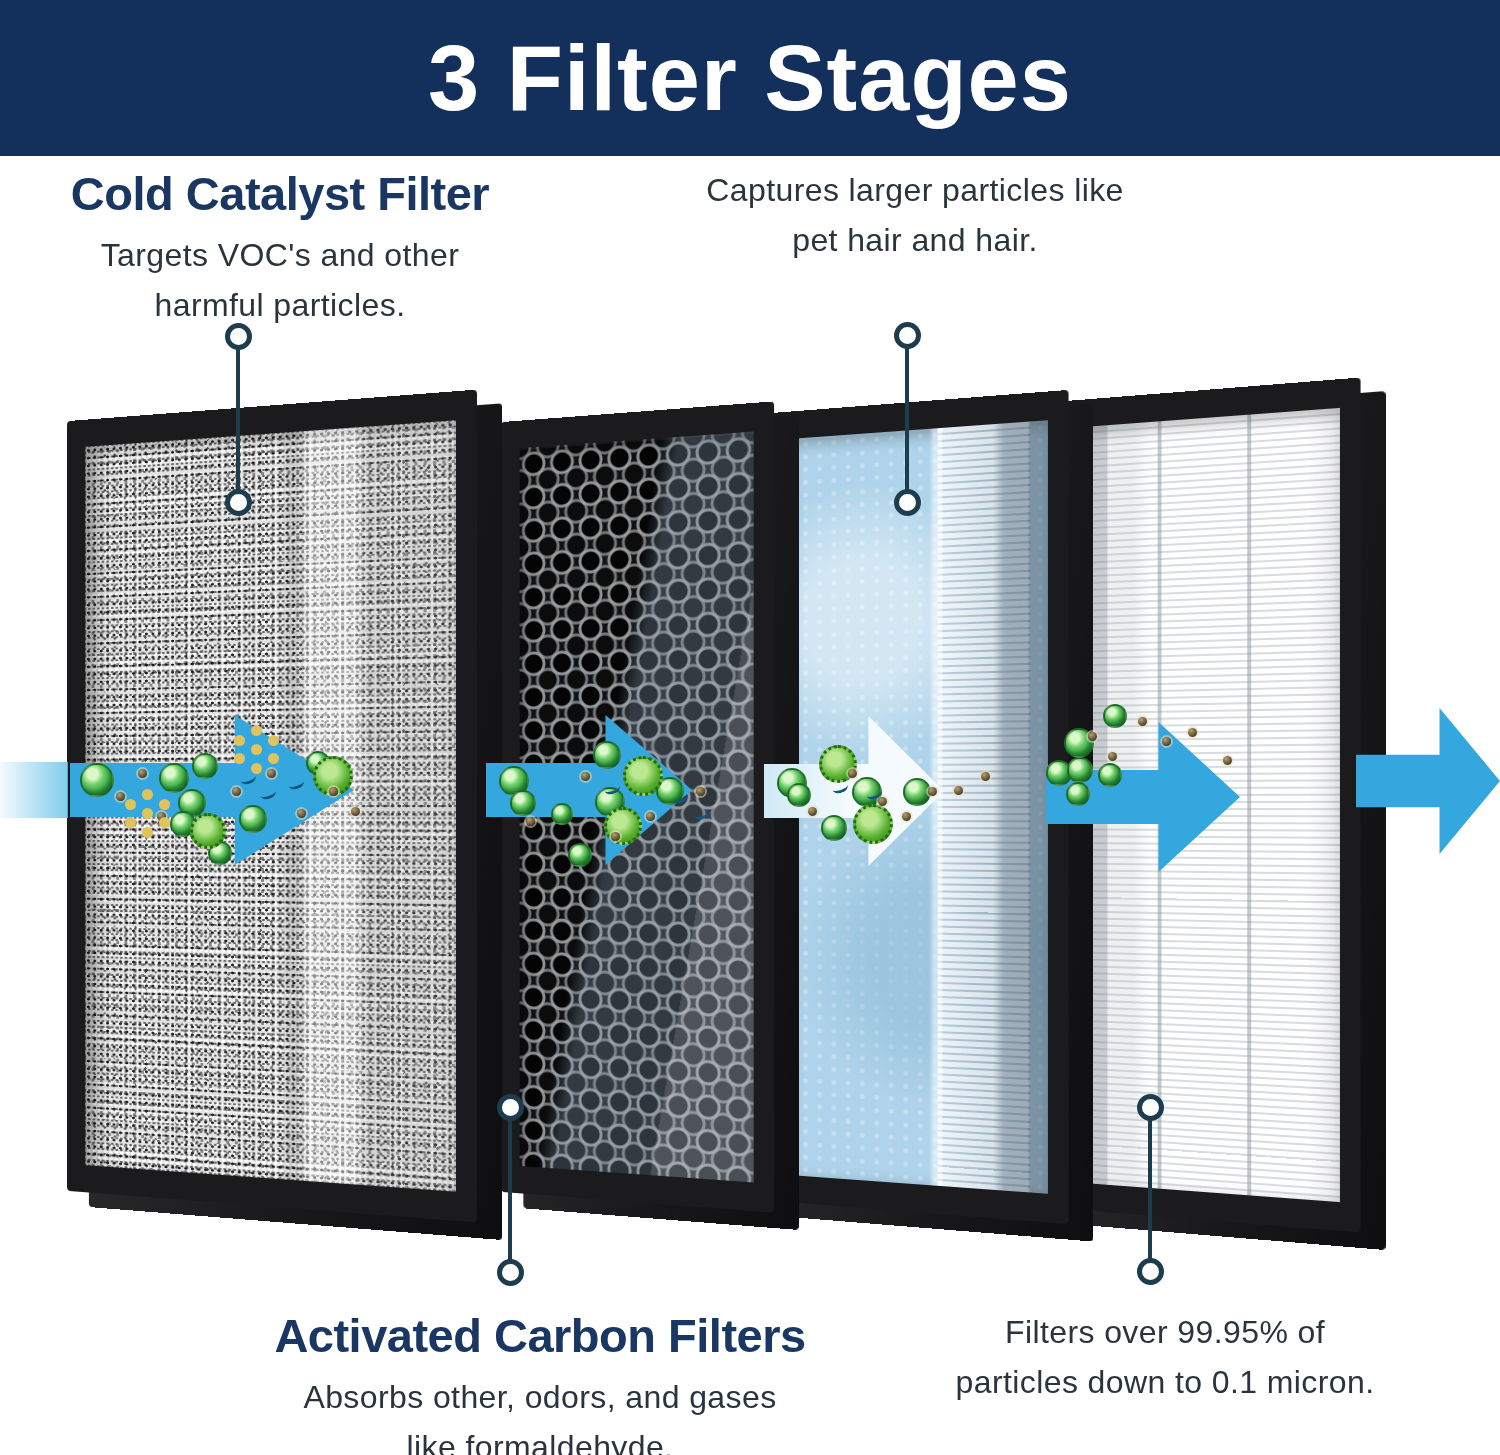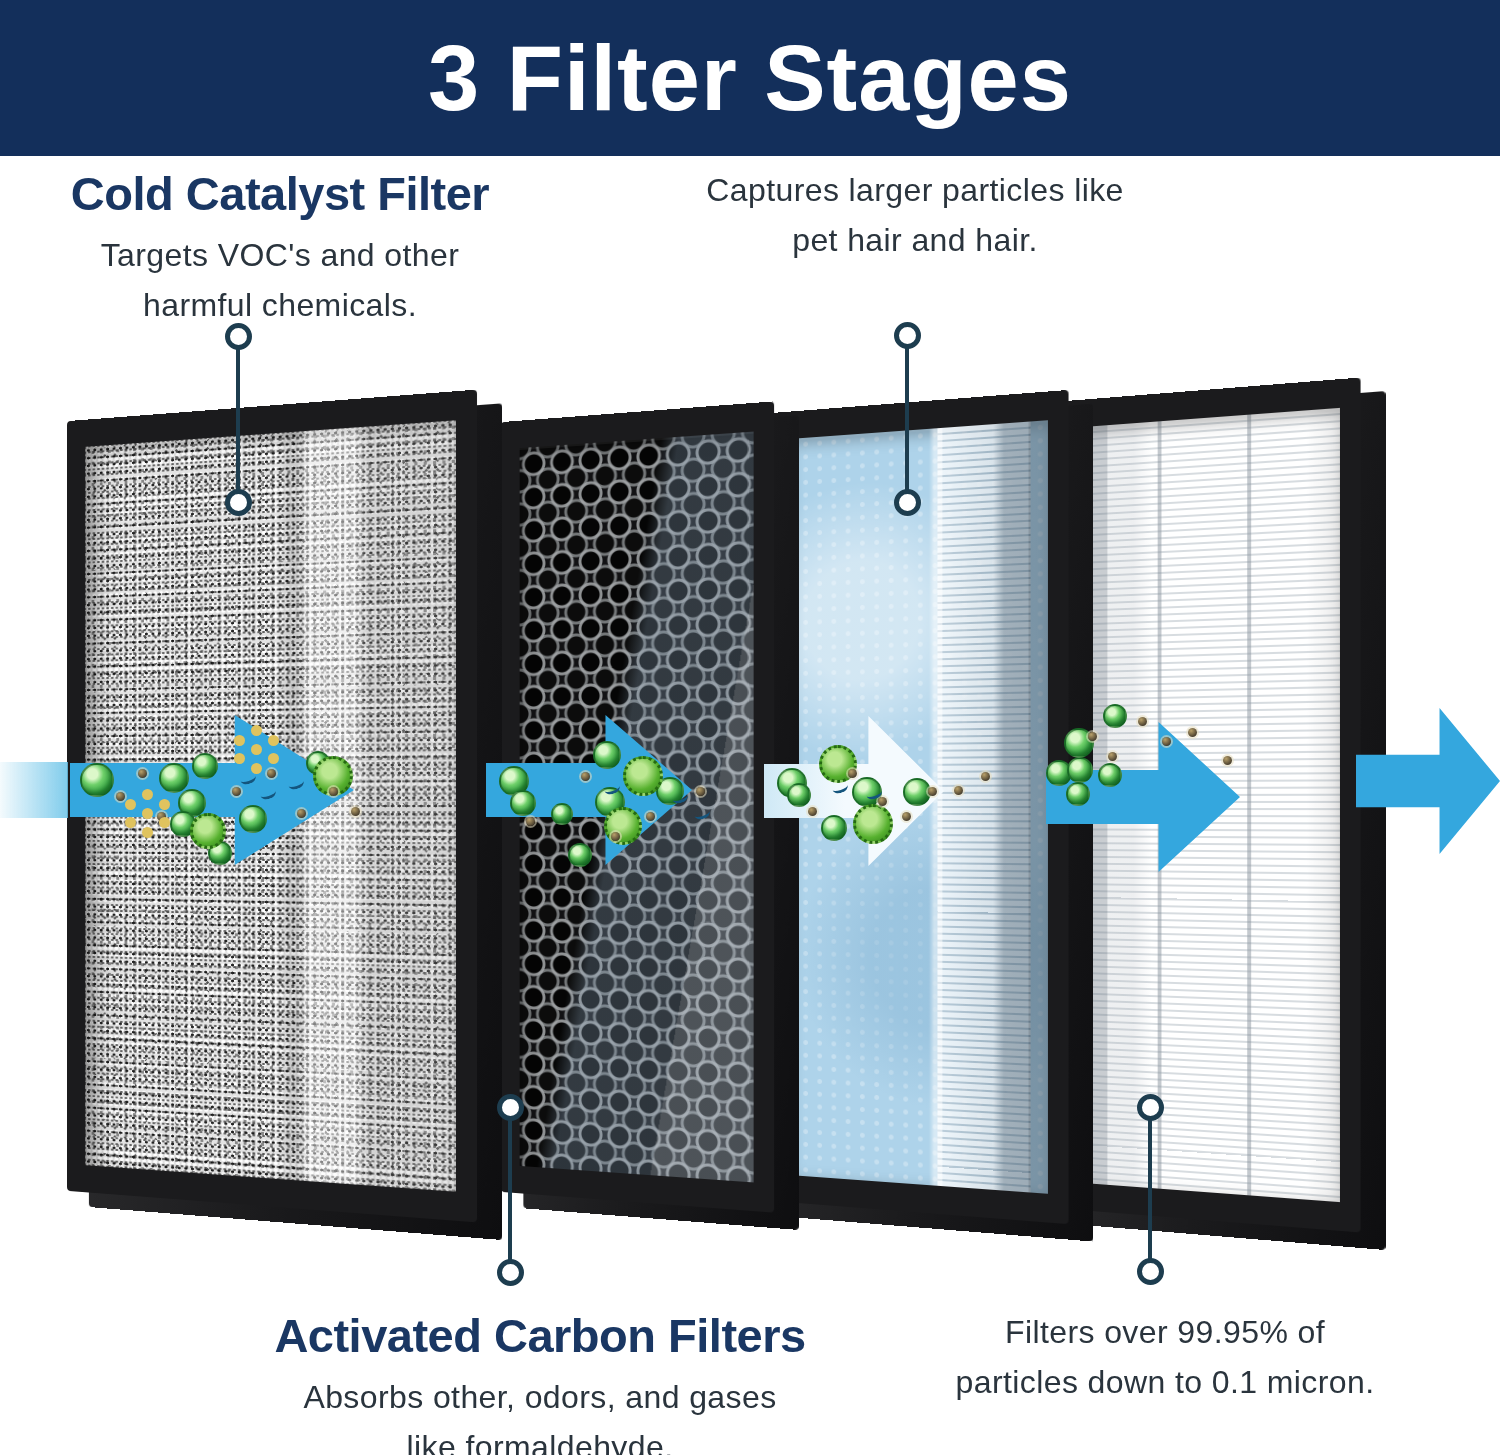--- a/index.html
+++ b/index.html
@@ -115,21 +115,21 @@
 <body>
 
 <div class="canvas">
 
   <div class="header">
     <h1>3 Filter Stages</h1>
   </div>
 
   <section class="lbl lbl-cc">
     <h2>Cold Catalyst Filter</h2>
-    <p><span>Targets VOC's and other</span><br><span>harmful chemicals.</span></p>
+    <p><span>Targets VOC's and other</span><br><span>harmful particles.</span></p>
   </section>
 
   <section class="lbl lbl-hp">
     <p><span>Captures larger particles like</span><br><span>pet hair and hair.</span></p>
   </section>
 
   <section class="lbl lbl-ac">
     <h2>Activated Carbon Filters</h2>
     <p><span>Absorbs other, odors, and gases</span><br><span>like formaldehyde.</span></p>
   </section>

